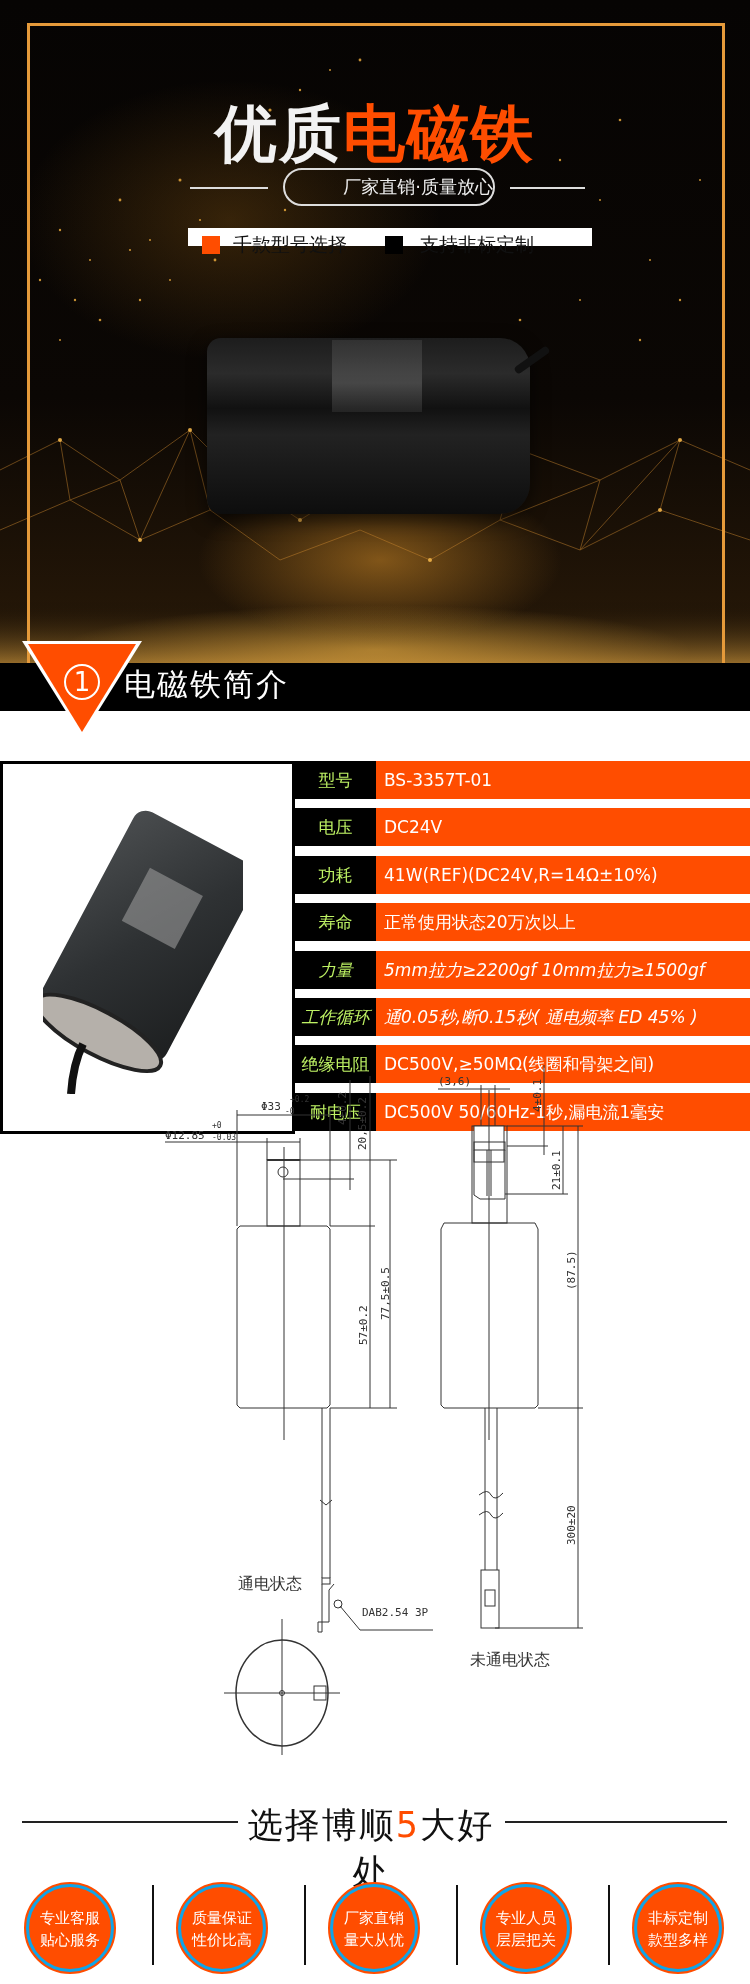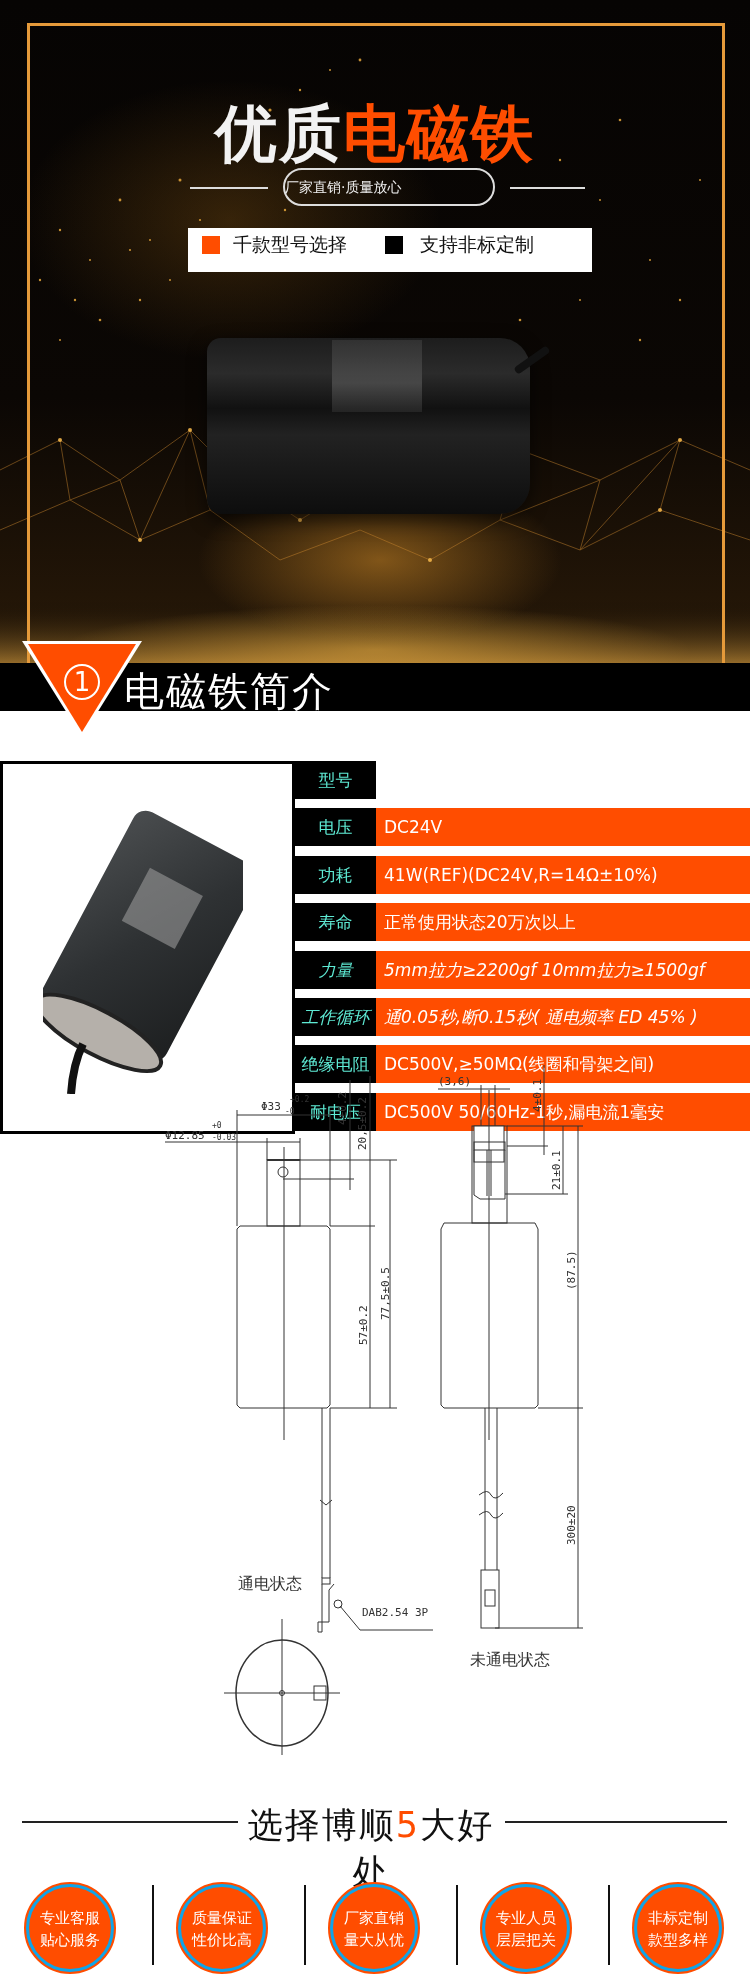--- a/index.html
+++ b/index.html
@@ -11,38 +11,38 @@
       radial-gradient(ellipse 300px 200px at 230px 220px, rgba(140,90,20,0.35), rgba(0,0,0,0) 70%),
       linear-gradient(#060403, #0b0704 60%, #2a1a08 100%);
     overflow: hidden; }
   .sparkles { position: absolute; inset: 0; }
   .frame { position: absolute; left: 27px; top: 23px; width: 698px; height: 660px; border: 3px solid #e59a3a; border-bottom: none; }
   .title { position: absolute; left: 0; width: 750px; top: 92px; text-align: center; font-weight: bold; font-size: 62px; letter-spacing: 2px; }
   .title .w { color: #f2f2f2; }
   .title .o { color: #ff4d00; }
   .pill-row { position: absolute; top: 168px; left: 0; width: 750px; height: 40px; }
   .pill-line { position: absolute; top: 19px; height: 2px; background: #ddd; }
-  .pill { position: absolute; left: 283px; top: 0; width: 212px; height: 38px; border: 2px solid #ddd; border-radius: 20px; color: #eee; font-size: 14px; text-align: left; line-height: 34px; }
-  .tagbar { position: absolute; left: 188px; top: 228px; width: 404px; height: 44px; background: #fff; }
+  .pill { position: absolute; left: 283px; top: 0; width: 212px; height: 38px; border: 2px solid #ddd; border-radius: 20px; color: #eee; font-size: 18px; text-align: right; line-height: 34px; }
+  .tagbar { position: absolute; left: 188px; top: 228px; width: 404px; height: 18px; background: #fff; }
   .tag-sq { position: absolute; top: 8px; width: 18px; height: 18px; }
   .tag-txt { position: absolute; top: 4px; font-size: 19px; color: #111; }
   .magnet { position: absolute; left: 207px; top: 338px; width: 323px; height: 176px; border-radius: 14px 30px 30px 14px;
     background: linear-gradient(180deg, #1d1d1d 0%, #2b2b2b 20%, #111 40%, #222 55%, #0d0d0d 100%); box-shadow: 0 6px 18px rgba(0,0,0,0.6); }
   .magnet .label { position: absolute; left: 125px; top: 2px; width: 90px; height: 72px; background: linear-gradient(180deg,#3a3a3a,#555 60%,#2c2c2c); opacity: 0.7; }
   .magnet .wire { position: absolute; right: -22px; top: 18px; width: 40px; height: 8px; background: #111; transform: rotate(-35deg); border-radius: 4px; }
   .sec-band { position: absolute; left: 0; top: 663px; width: 750px; height: 48px; background: #000; }
   .sec-tri { position: absolute; left: 28px; top: 644px; width: 0; height: 0; border-left: 54px solid transparent; border-right: 54px solid transparent; border-top: 88px solid #ff4d00; }
   .sec-tri-edge { position: absolute; left: 22px; top: 641px; width: 0; height: 0; border-left: 60px solid transparent; border-right: 60px solid transparent; border-top: 96px solid #fff; }
   .sec-num { position: absolute; left: 64px; top: 664px; width: 36px; height: 36px; border: 2px solid #fff; border-radius: 50%; color: #fff; font-size: 26px; text-align: center; line-height: 32px; }
-  .sec-title { position: absolute; left: 124px; top: 664px; color: #fff; font-size: 40px; letter-spacing: 2px; }
+  .sec-title { position: absolute; left: 124px; top: 664px; color: #fff; font-size: 31px; letter-spacing: 2px; }
   .spec { position: absolute; left: 0; top: 761px; width: 750px; height: 373px; }
   .spec-img { position: absolute; left: 0; top: 0; width: 295px; height: 373px; border: 3px solid #000; background: #fff; overflow: hidden; }
   .cyl { position: absolute; left: 40px; top: 40px; width: 200px; height: 290px; }
   .spec-row { position: absolute; left: 295px; width: 455px; height: 38px; }
-  .spec-label { position: absolute; left: 0; top: 0; width: 81px; height: 38px; background: #000; color: #5eead4; font-size: 17px; text-align: center; line-height: 38px; white-space: nowrap; }
+  .spec-label { position: absolute; left: 0; top: 0; width: 81px; height: 38px; background: #000; color: #bef264; font-size: 17px; text-align: center; line-height: 38px; white-space: nowrap; }
   .spec-val { position: absolute; left: 81px; top: 0; width: 374px; height: 38px; background: #ff4d00; color: #fff; font-size: 17px; line-height: 38px; padding-left: 8px; white-space: nowrap; }
   .drawing { position: absolute; left: 0; top: 1040px; width: 750px; height: 720px; }
   .benefits-head { position: absolute; left: 0; top: 1802px; width: 750px; height: 40px; }
   .bh-line { position: absolute; top: 19px; height: 2px; background: #222; }
   .bh-text { position: absolute; left: 240px; width: 262px; top: 0; text-align: center; font-size: 35px; color: #111; letter-spacing: 2px; }
   .bh-text .five { color: #ff4d00; }
   .benefit { position: absolute; top: 1882px; width: 92px; height: 92px; border-radius: 50%; border: 2px solid #ff4d00; background: #0ea5e9; }
   .benefit .inner { position: absolute; left: 3px; top: 3px; width: 82px; height: 82px; border-radius: 50%; background: #ff4d00; color: #fff; font-size: 15px; text-align: center; padding-top: 20px; line-height: 22px; }
   .bdiv { position: absolute; top: 1885px; width: 2px; height: 80px; background: #111; }
 </style>
@@ -150,20 +150,21 @@
         <ellipse cx="100" cy="240" rx="70" ry="22" fill="#b5b0aa" stroke="#222" stroke-width="4"></ellipse>
         <rect x="68" y="70" width="60" height="60" fill="#9a9a9a" opacity="0.6"></rect>
       </g>
       <path d="M 40 240 Q 30 260 28 290" stroke="#111" stroke-width="8" fill="none"></path>
     </svg>
   </div>
 </div>
 <div id="spec-rows">
     <div class="spec-row" style="top: 761px;">
       <div class="spec-label">型号</div>
+      <div class="spec-val">BS-3357T-01</div>
     </div>
     <div class="spec-row" style="top: 808px;">
       <div class="spec-label">电压</div>
       <div class="spec-val">DC24V</div>
     </div>
     <div class="spec-row" style="top: 856px;">
       <div class="spec-label">功耗</div>
       <div class="spec-val">41W(REF)(DC24V,R=14Ω±10%)</div>
     </div>
     <div class="spec-row" style="top: 903px;">

